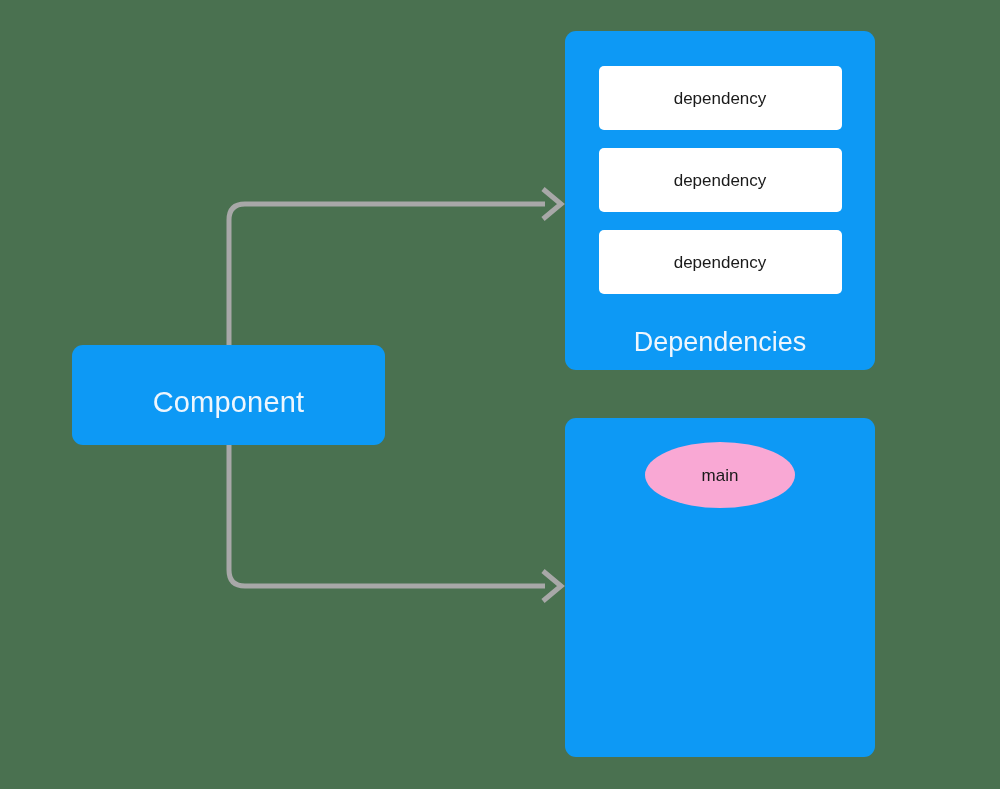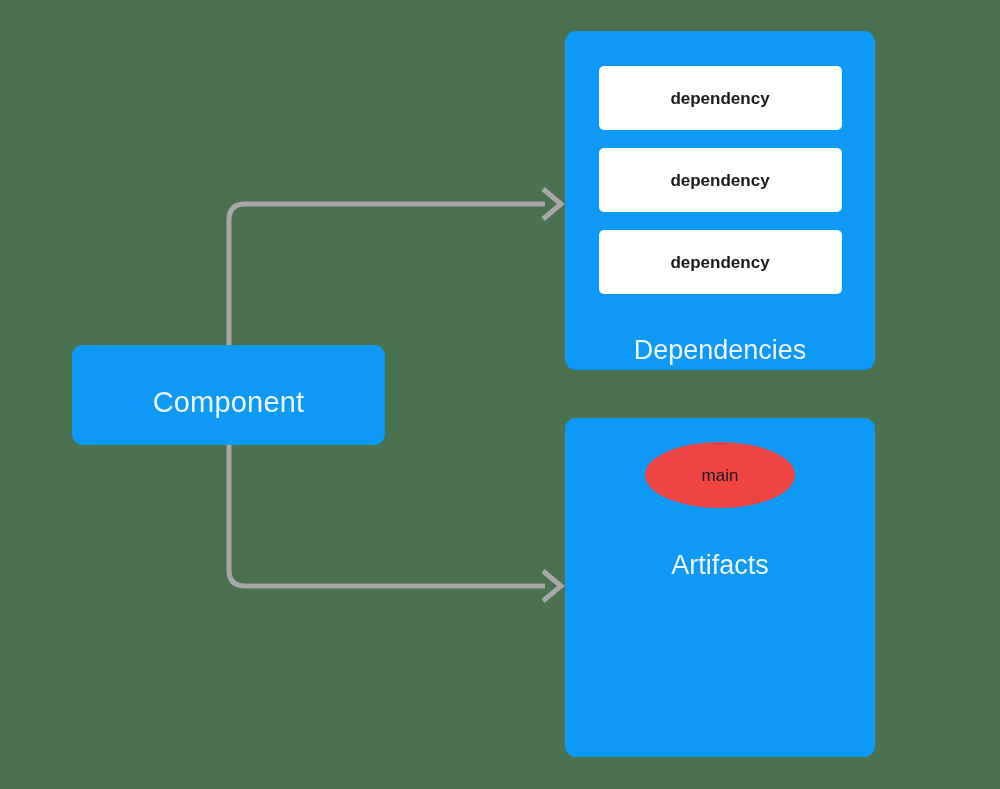--- a/index.html
+++ b/index.html
@@ -76,21 +76,21 @@
   }
   .group-title {
     color: #eef6fd;
     font-size: 27px;
     font-weight: 400;
     line-height: 1;
     text-align: center;
     width: 100%;
   }
   #panel-dependencies .group-title {
-    margin-top: 25px;
+    margin-top: 17px;
   }
   #panel-artifacts .group-title {
     margin-top: 19px;
   }
 
   
   .dep-box {
     width: 243px;
     height: 64px;
     background: #ffffff;
@@ -99,29 +99,29 @@
     align-items: center;
     justify-content: center;
     margin-bottom: 18px;
   }
   .dep-box:last-of-type {
     margin-bottom: 0;
   }
   .dep-label {
     color: #1a1a1a;
     font-size: 17px;
-    font-weight: 700;
+    font-weight: 400;
     line-height: 1;
   }
 
   
   .artifact-ellipse {
     width: 150px;
     height: 66px;
-    background: #ef4444;
+    background: #f9a8d4;
     border-radius: 50% / 50%;
     display: flex;
     align-items: center;
     justify-content: center;
     margin-bottom: 25px;
   }
   .artifact-ellipse:last-of-type {
     margin-bottom: 0;
   }
   .artifact-label {
@@ -164,16 +164,15 @@
     <div class="dep-box">
       <span class="dep-label">dependency</span>
     </div>
     <div class="group-title">Dependencies</div>
   </div>
 
   <div class="group-panel" id="panel-artifacts">
     <div class="artifact-ellipse">
       <span class="artifact-label">main</span>
     </div>
-    <div class="group-title">Artifacts</div>
   </div>
 
 </div>
 
 </body></html>

